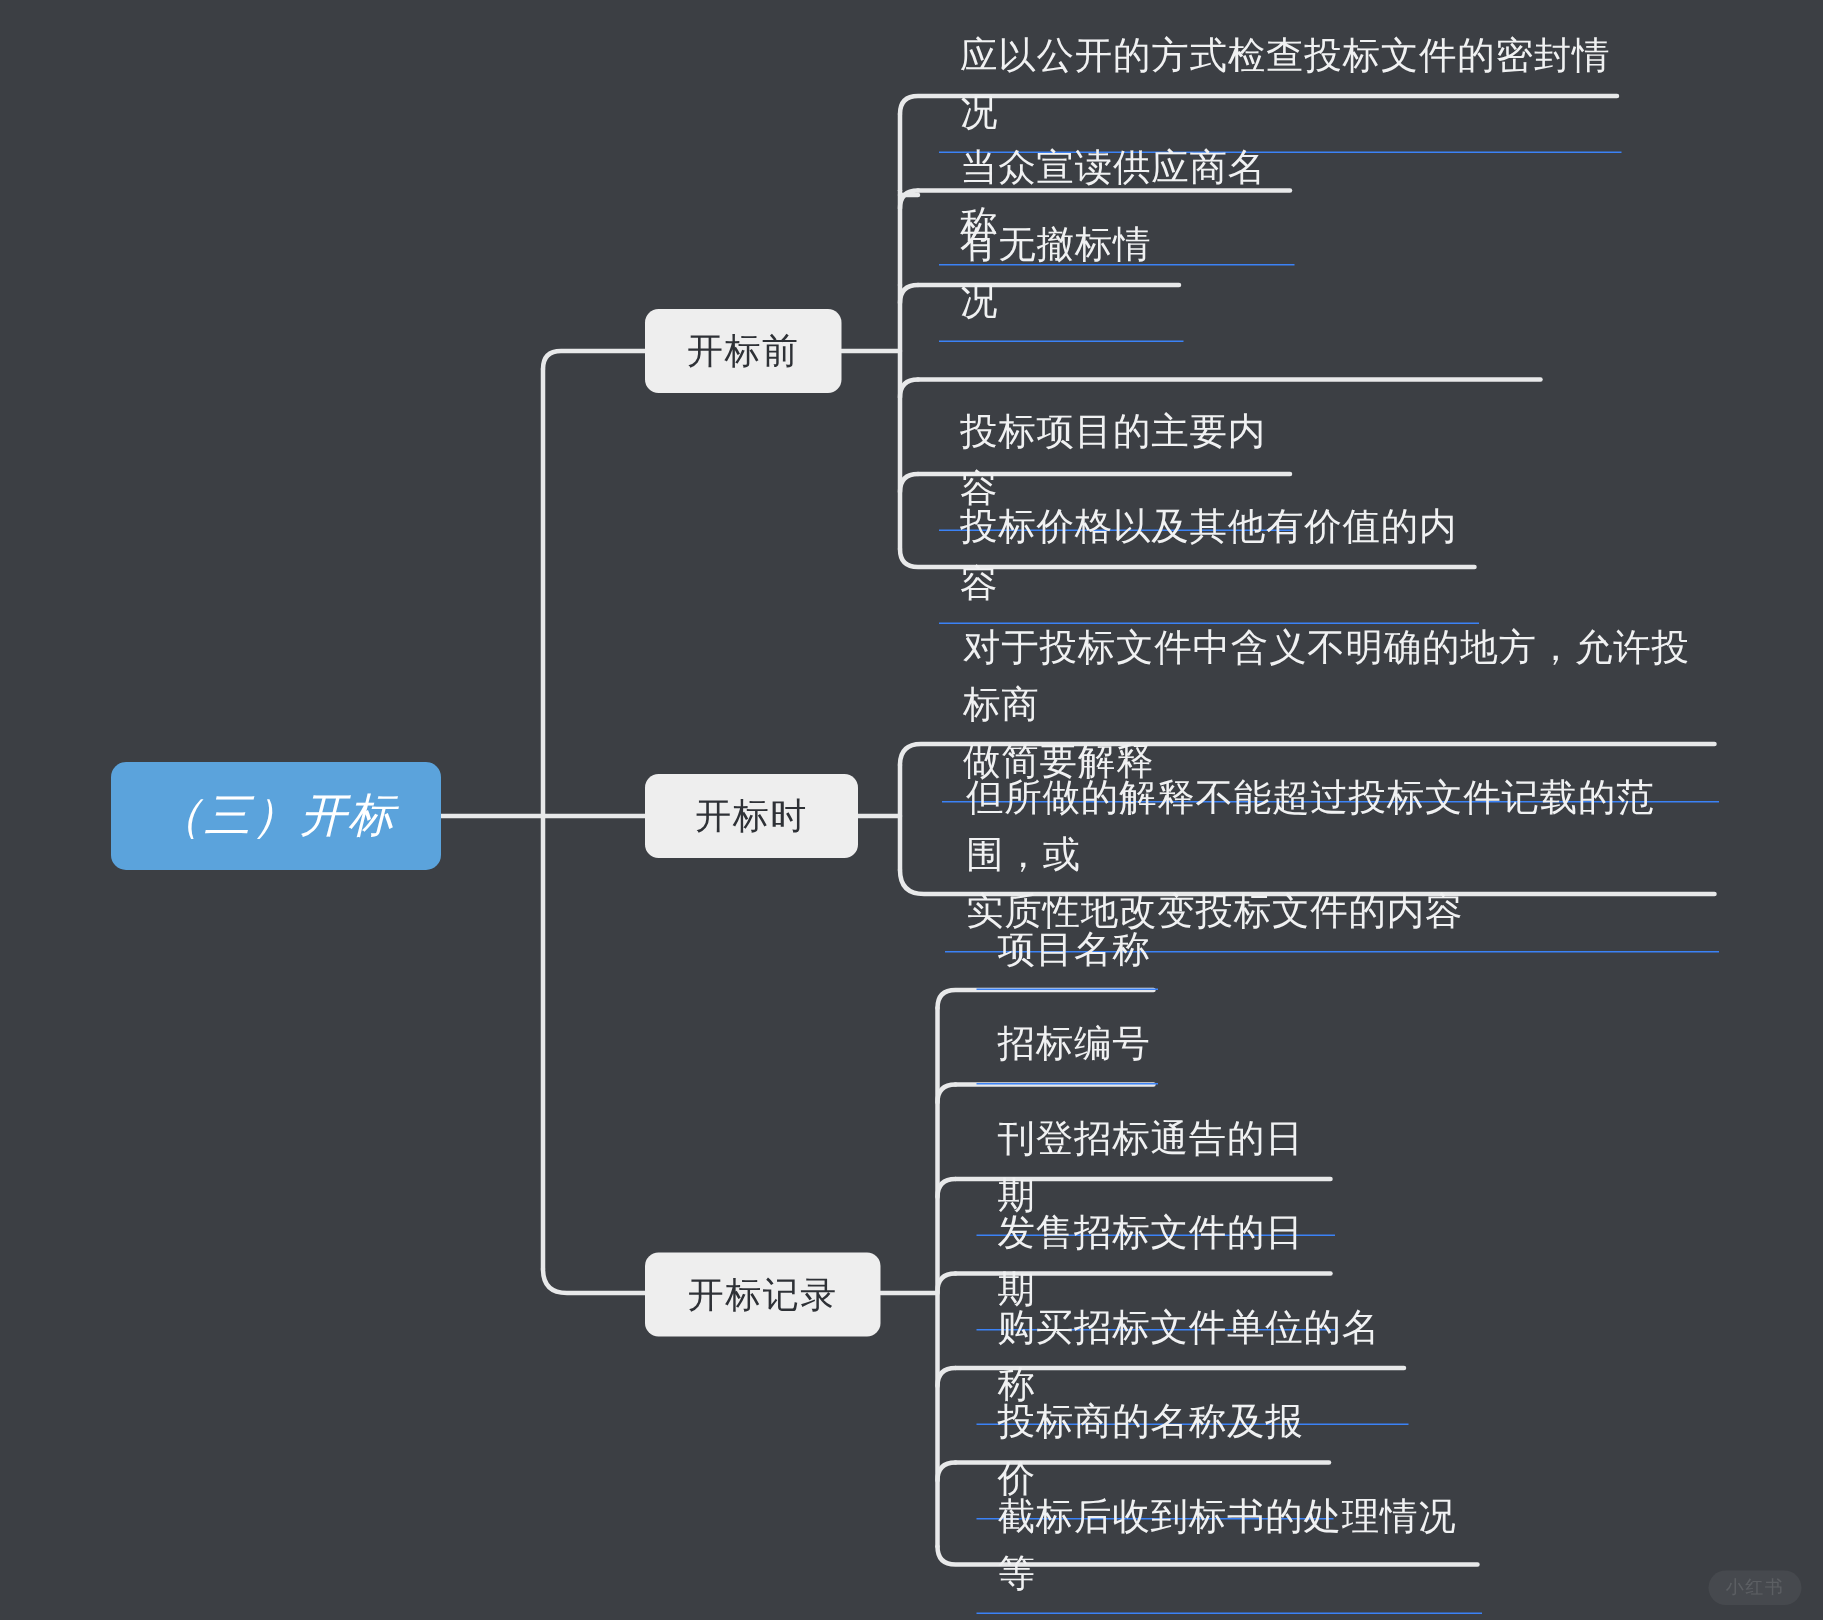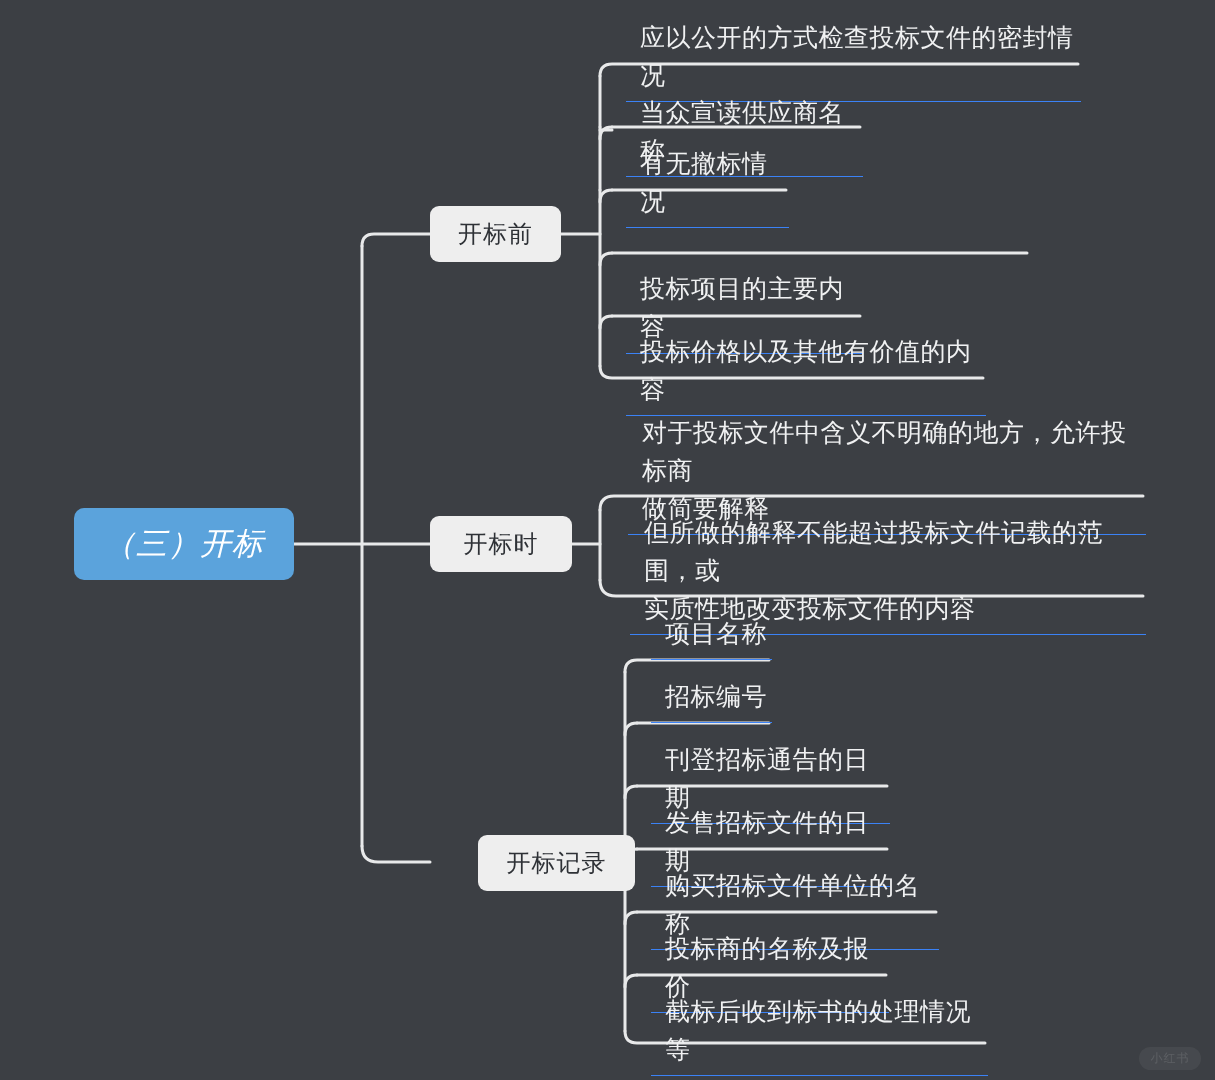--- a/index.html
+++ b/index.html
@@ -71,21 +71,21 @@
     height: 56px;
   }
   .branch-node .branch-label {
     color: #2e3136;
     font-size: 24px;
     letter-spacing: 1px;
     white-space: nowrap;
   }
   #branch-0 { left: 430px; top: 206px; width: 131px; }
   #branch-1 { left: 430px; top: 516px; width: 142px; }
-  #branch-2 { left: 430px; top: 835px; width: 157px; margin-left: 48px; }
+  #branch-2 { left: 430px; top: 835px; width: 157px; }
 
   
   .leaf {
     position: absolute;
     box-sizing: border-box;
     border-bottom: 1px solid #3b82f6;
     padding: 0 0 7px 14px;
     display: flex;
     align-items: flex-end;
   }

